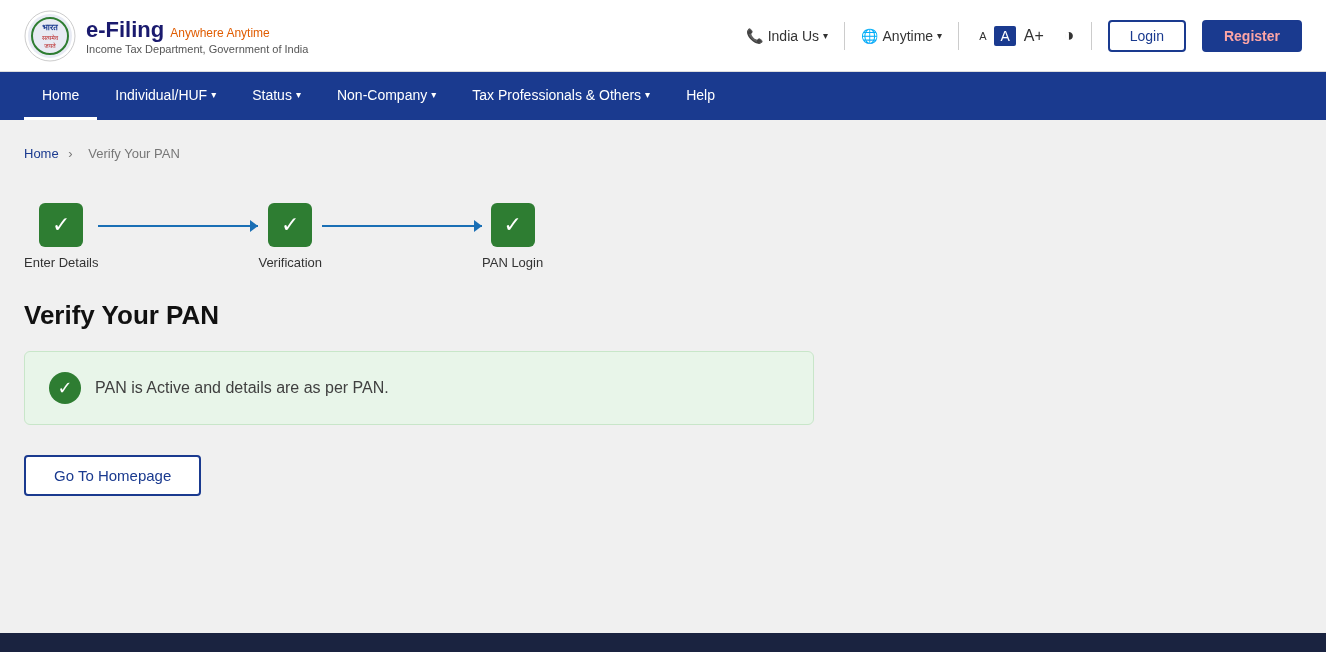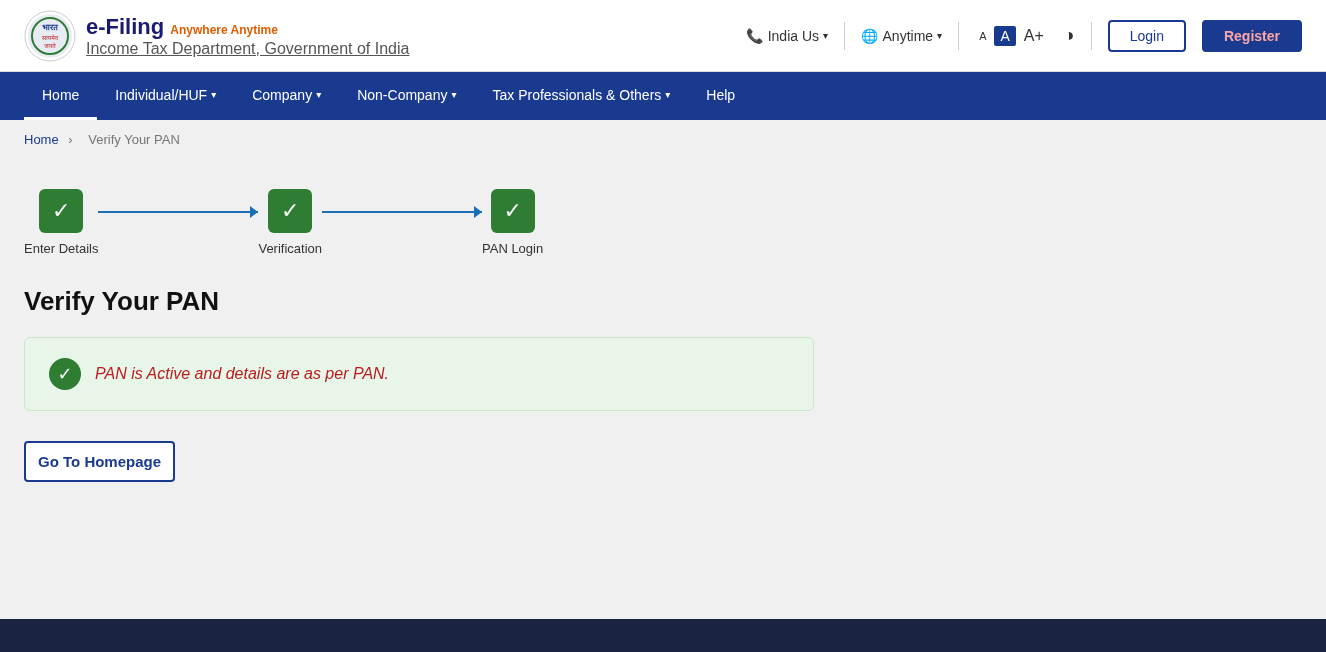--- a/index.html
+++ b/index.html
@@ -28,26 +28,25 @@
       flex-direction: column;
     }
     .logo-title {
       font-size: 22px;
       font-weight: bold;
       color: #1a1a6e;
     }
     .logo-title span.anywhere {
       font-size: 12px;
       color: #e05c00;
-      font-weight: bold;
+      font-weight: normal;
     }
     .logo-subtitle {
-      font-size: 16px;
+      font-size: 11px;
       color: #555;
-      text-decoration: underline;
     }
     .header-right {
       display: flex;
       align-items: center;
       gap: 16px;
     }
     .header-btn {
       display: flex;
       align-items: center;
       gap: 4px;
@@ -135,20 +134,21 @@
     .nav-arrow {
       font-size: 10px;
     }
 
     
     .breadcrumb {
       padding: 12px 24px;
       font-size: 13px;
       color: #555;
       background: #f0f0f0;
+      margin-top: 14px;
     }
     .breadcrumb a {
       color: #1a3a8f;
       text-decoration: none;
     }
     .breadcrumb span {
       margin: 0 6px;
       color: #777;
     }
 
@@ -231,35 +231,34 @@
       border-radius: 50%;
       display: flex;
       align-items: center;
       justify-content: center;
       color: #fff;
       font-size: 18px;
       flex-shrink: 0;
     }
     .success-text {
       font-size: 16px;
-      color: #b91c1c;
+      color: #404040;
       font-weight: 500;
-      font-style: italic;
     }
 
     
     .goto-btn {
       background: #fff;
       border: 2px solid #1a3a8f;
       color: #1a3a8f;
-      padding: 10px 12px;
+      padding: 10px 28px;
       font-size: 15px;
       border-radius: 4px;
       cursor: pointer;
-      font-weight: 700;
+      font-weight: 400;
     }
 
     
     .footer {
       background: #1a2340;
       height: 48px;
       width: 100%;
     }
   </style>
 </head>
@@ -318,21 +317,21 @@
 
 <nav class="navbar">
   <a class="nav-item active">
     <span>Home</span>
   </a>
   <a class="nav-item">
     <span>Individual/HUF</span>
     <span class="nav-arrow">▾</span>
   </a>
   <a class="nav-item">
-    <span>Company</span>
+    <span>Status</span>
     <span class="nav-arrow">▾</span>
   </a>
   <a class="nav-item">
     <span>Non-Company</span>
     <span class="nav-arrow">▾</span>
   </a>
   <a class="nav-item">
     <span>Tax Professionals &amp; Others</span>
     <span class="nav-arrow">▾</span>
   </a>

